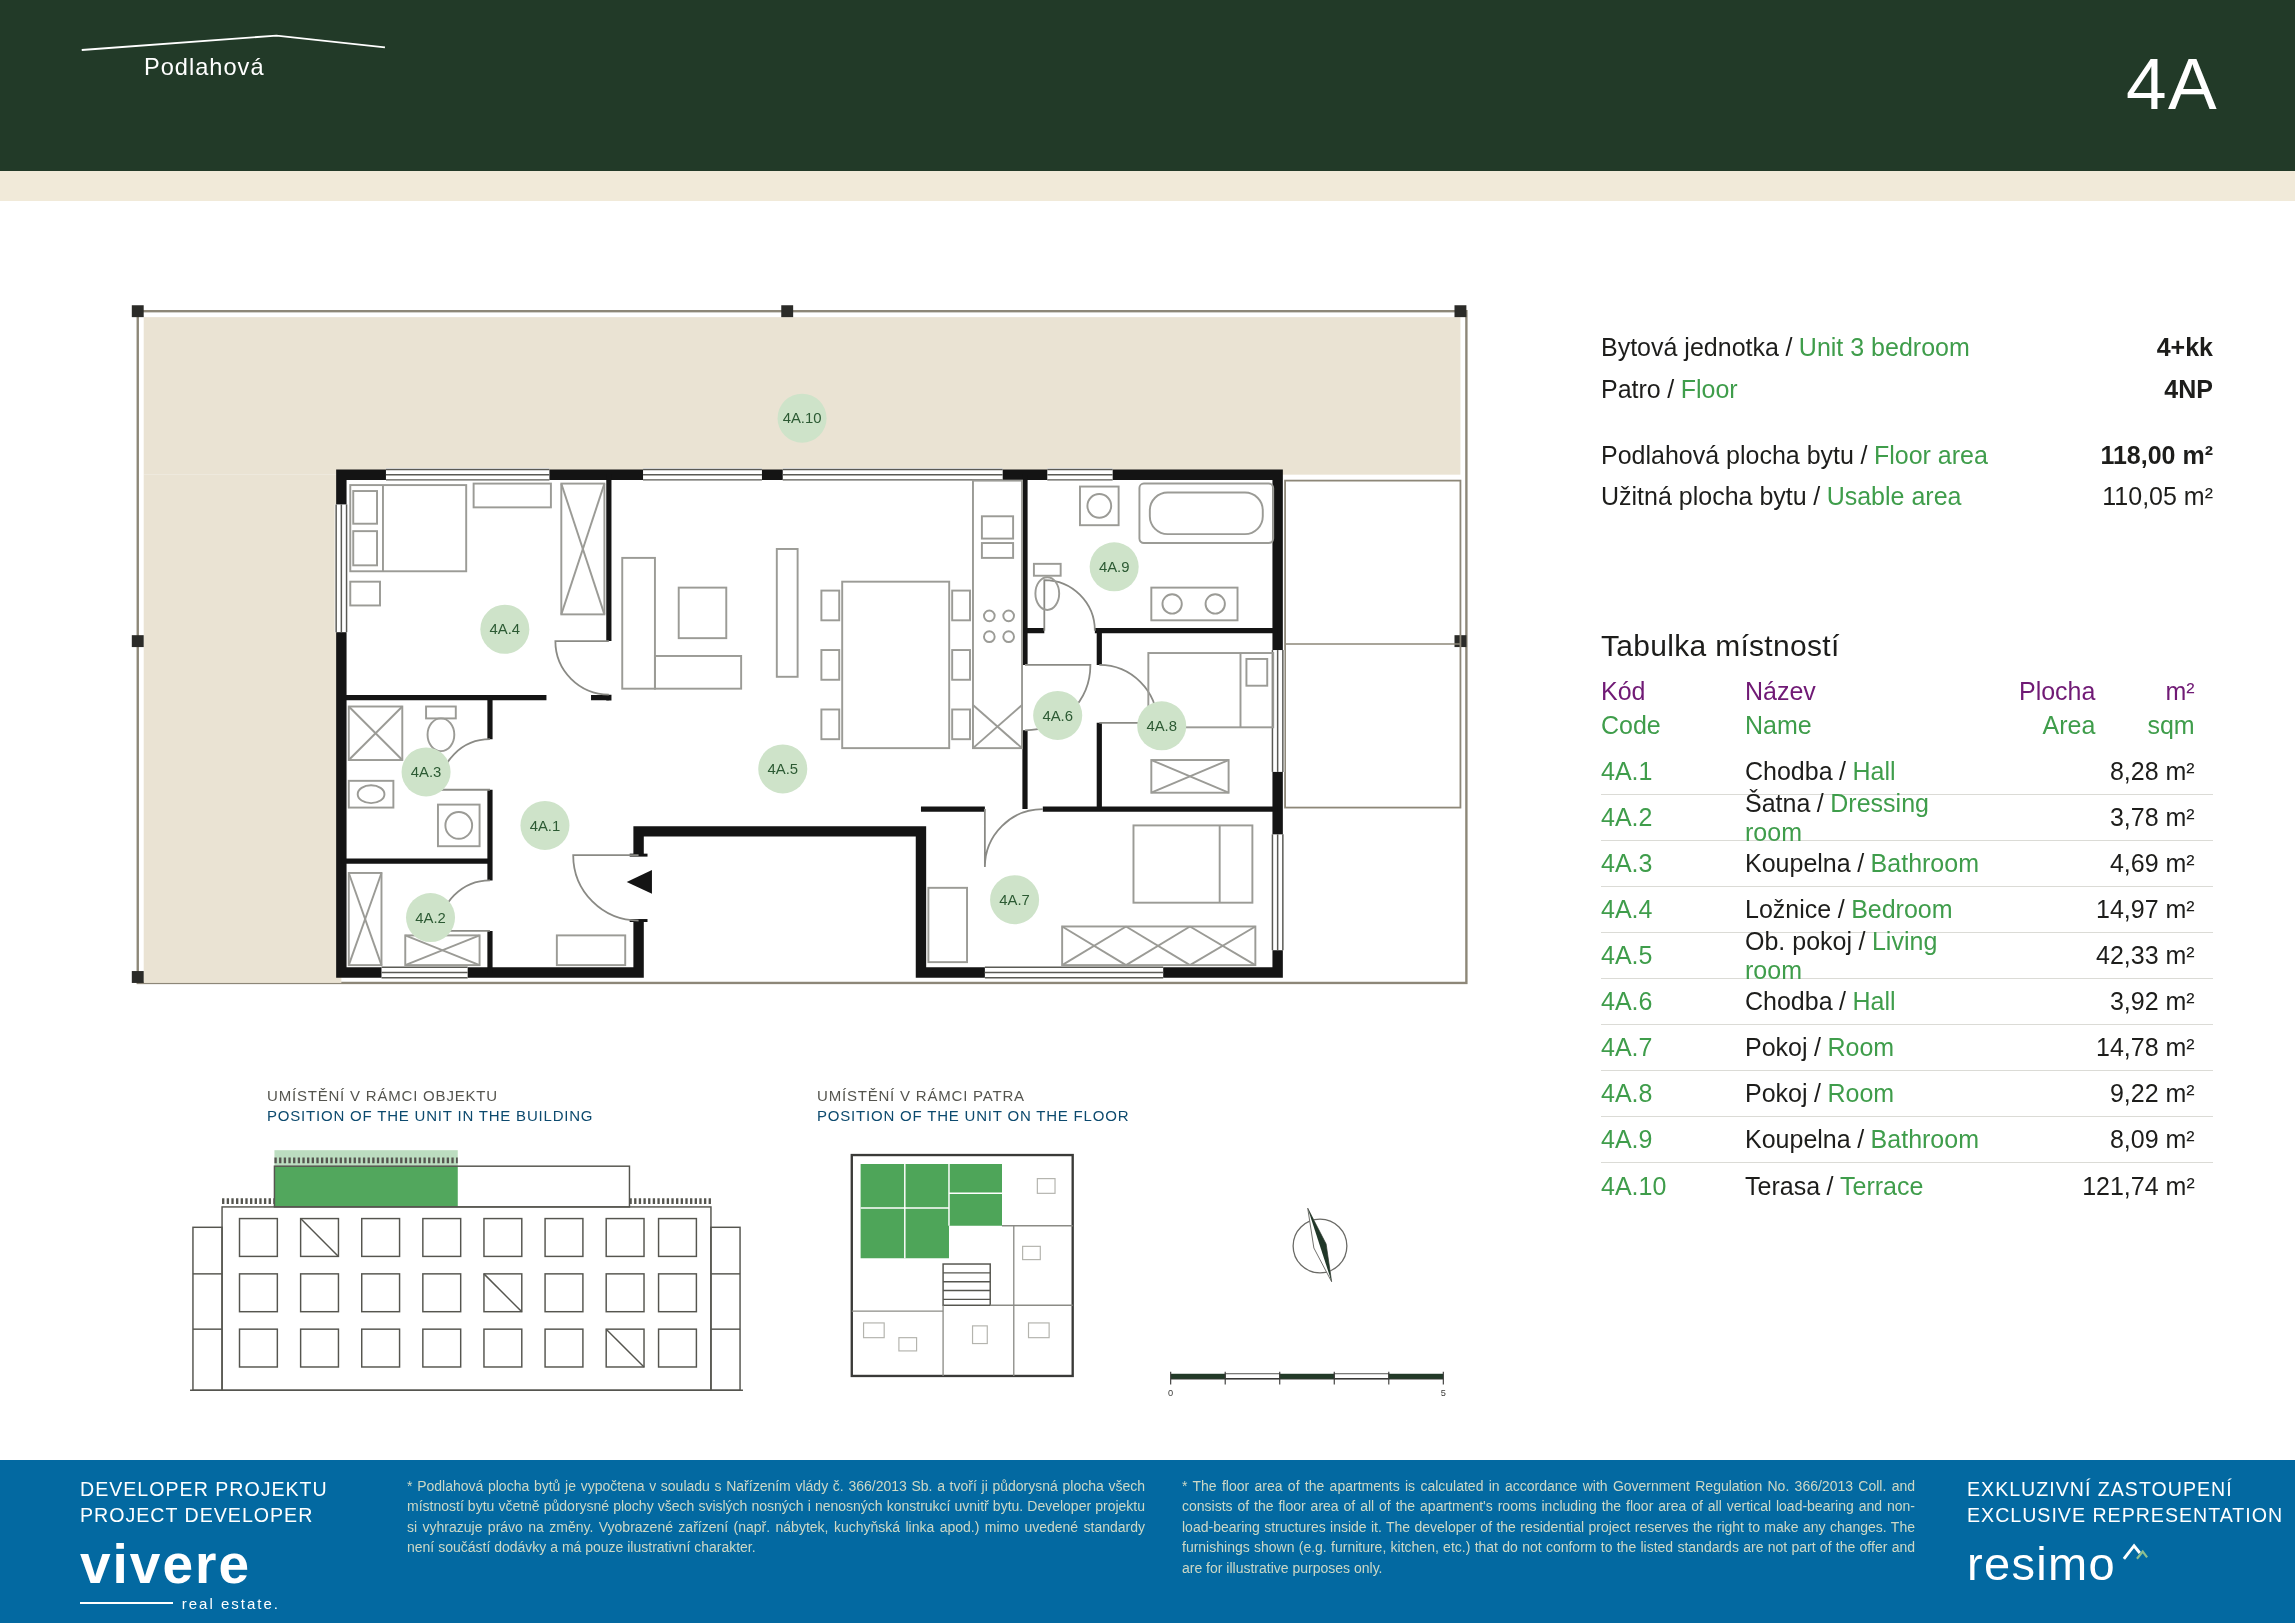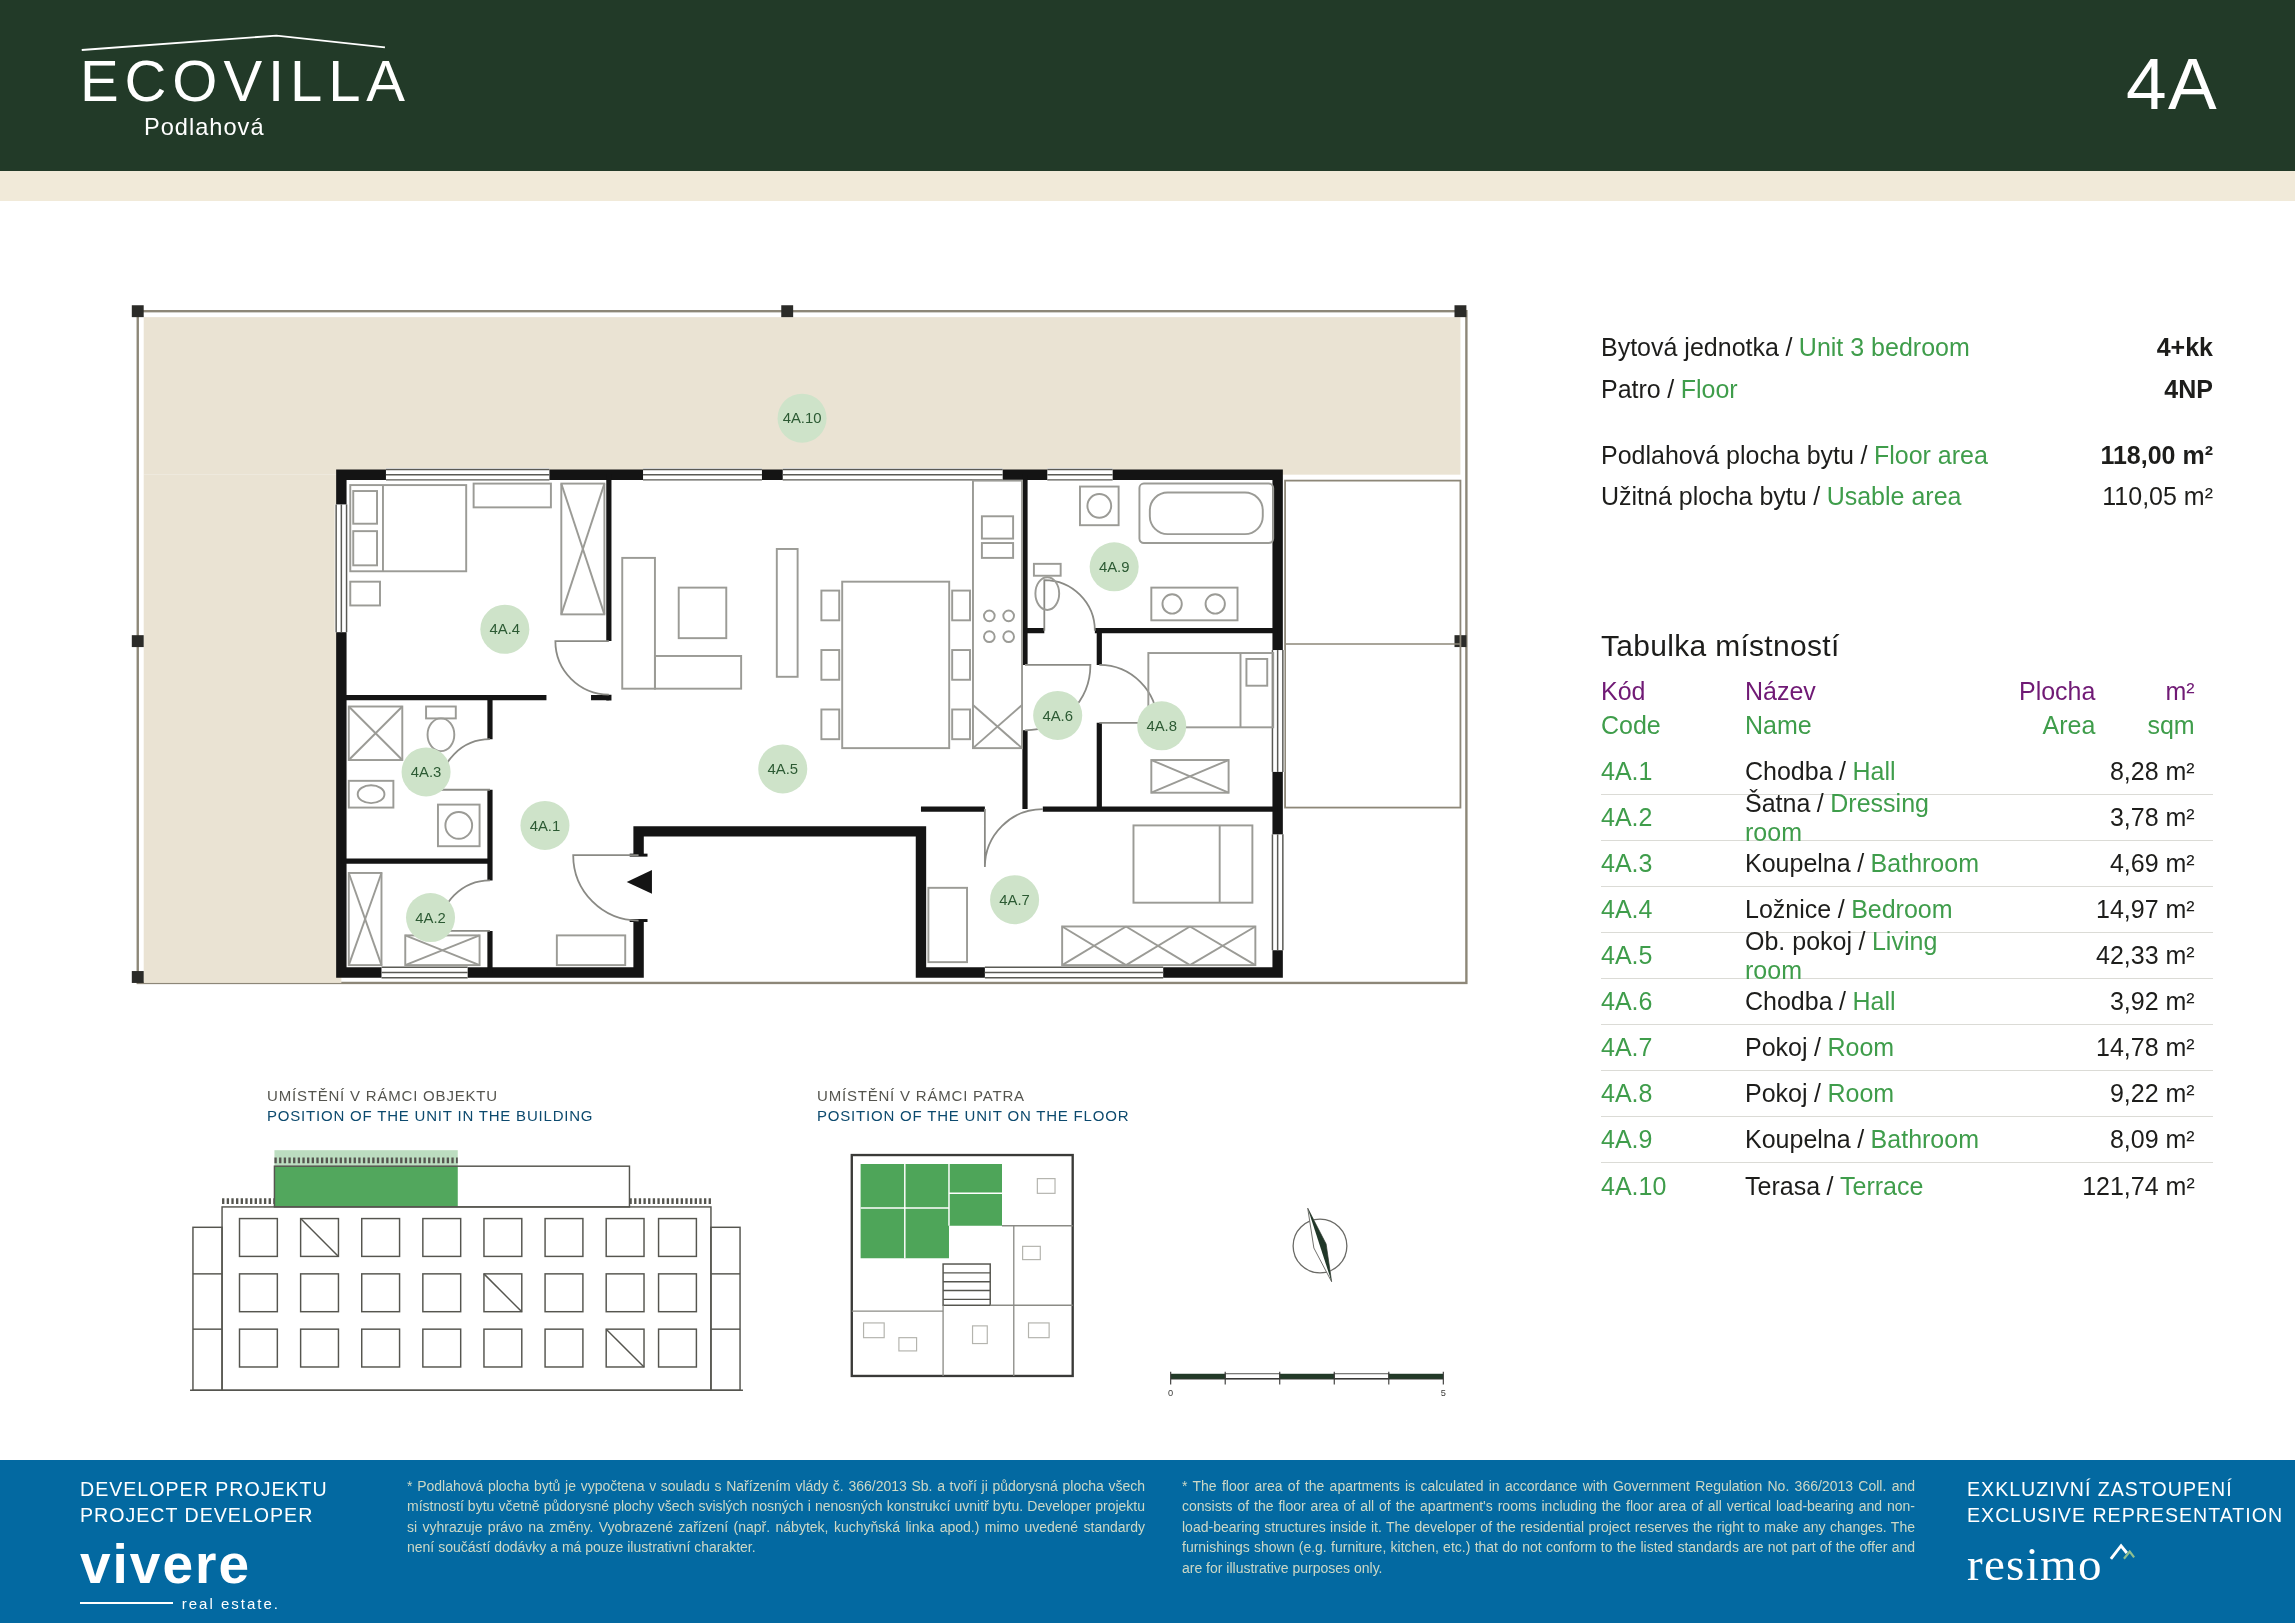--- a/index.html
+++ b/index.html
@@ -64,35 +64,34 @@
   .fcol1 { position:absolute; left:80px; top:17px; }
   .fcol4 { position:absolute; left:1967px; top:17px; }
   .fcap { color:#ffffff; font-size:19.6px; line-height:25.5px; letter-spacing:1px; }
   .vivere { color:#ffffff; font-size:55px; font-weight:bold; letter-spacing:2px; margin-top:9.2px; line-height:55px; }
   .vivere-sub { display:flex; align-items:center; width:200px; margin-top:2.6px; }
   .vline { flex:1; border-top:2px solid #ffffff; margin-right:9.2px; }
   .vsub { color:#ffffff; font-size:15px; letter-spacing:2px; }
   .fdisc { position:absolute; top:15.7px; width:738px; color:#ccd8c6; font-size:14px; line-height:20.6px; text-align:justify; }
   #disc-cs { left:407px; }
   #disc-en { left:1182px; width:733px; }
-  .resimo-wrap { margin-top:11.8px; display:flex; align-items:flex-start;font-family:Liberation Serif, serif; }
+  .resimo-wrap { margin-top:11.8px; display:flex; align-items:flex-start; }
   .resimo { color:#ffffff; font-size:47px; letter-spacing:1.3px; line-height:48px; }
   .resimo-roof { width:29px; height:19.6px; margin-left:5.2px; margin-top:1.3px; }
 </style>
 </head>
 <body>
 
 <div class="page">
 
   <header class="topbar">
     <div class="brand">
       <svg class="brand-roof" viewBox="0 0 470 28">
         <polyline points="2,26 300,4 466,22" fill="none" stroke="#ffffff" stroke-width="3"></polyline>
       </svg>
-      <div class="brand-name">ECOVILLA</div>
       <div class="brand-city">Podlahová</div>
     </div>
     <div class="unit-code">4A</div>
   </header>
   <div class="cream-bar"></div>
 
   <svg class="floor-plan" viewBox="0 0 940 482">
 
     <g>
       <rect x="18" y="10" width="894" height="452" fill="#ffffff" stroke="#8d8778" stroke-width="1.6"></rect>

